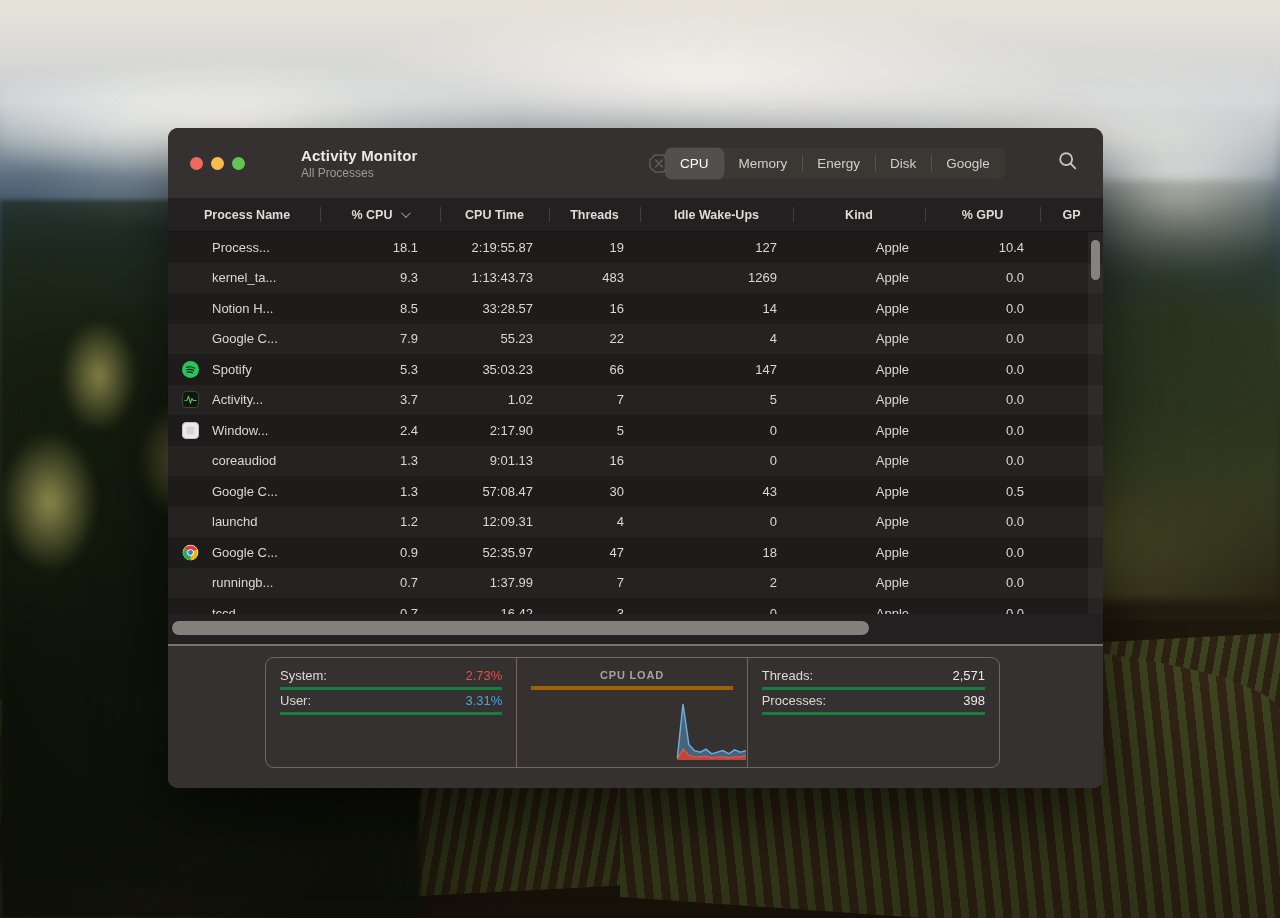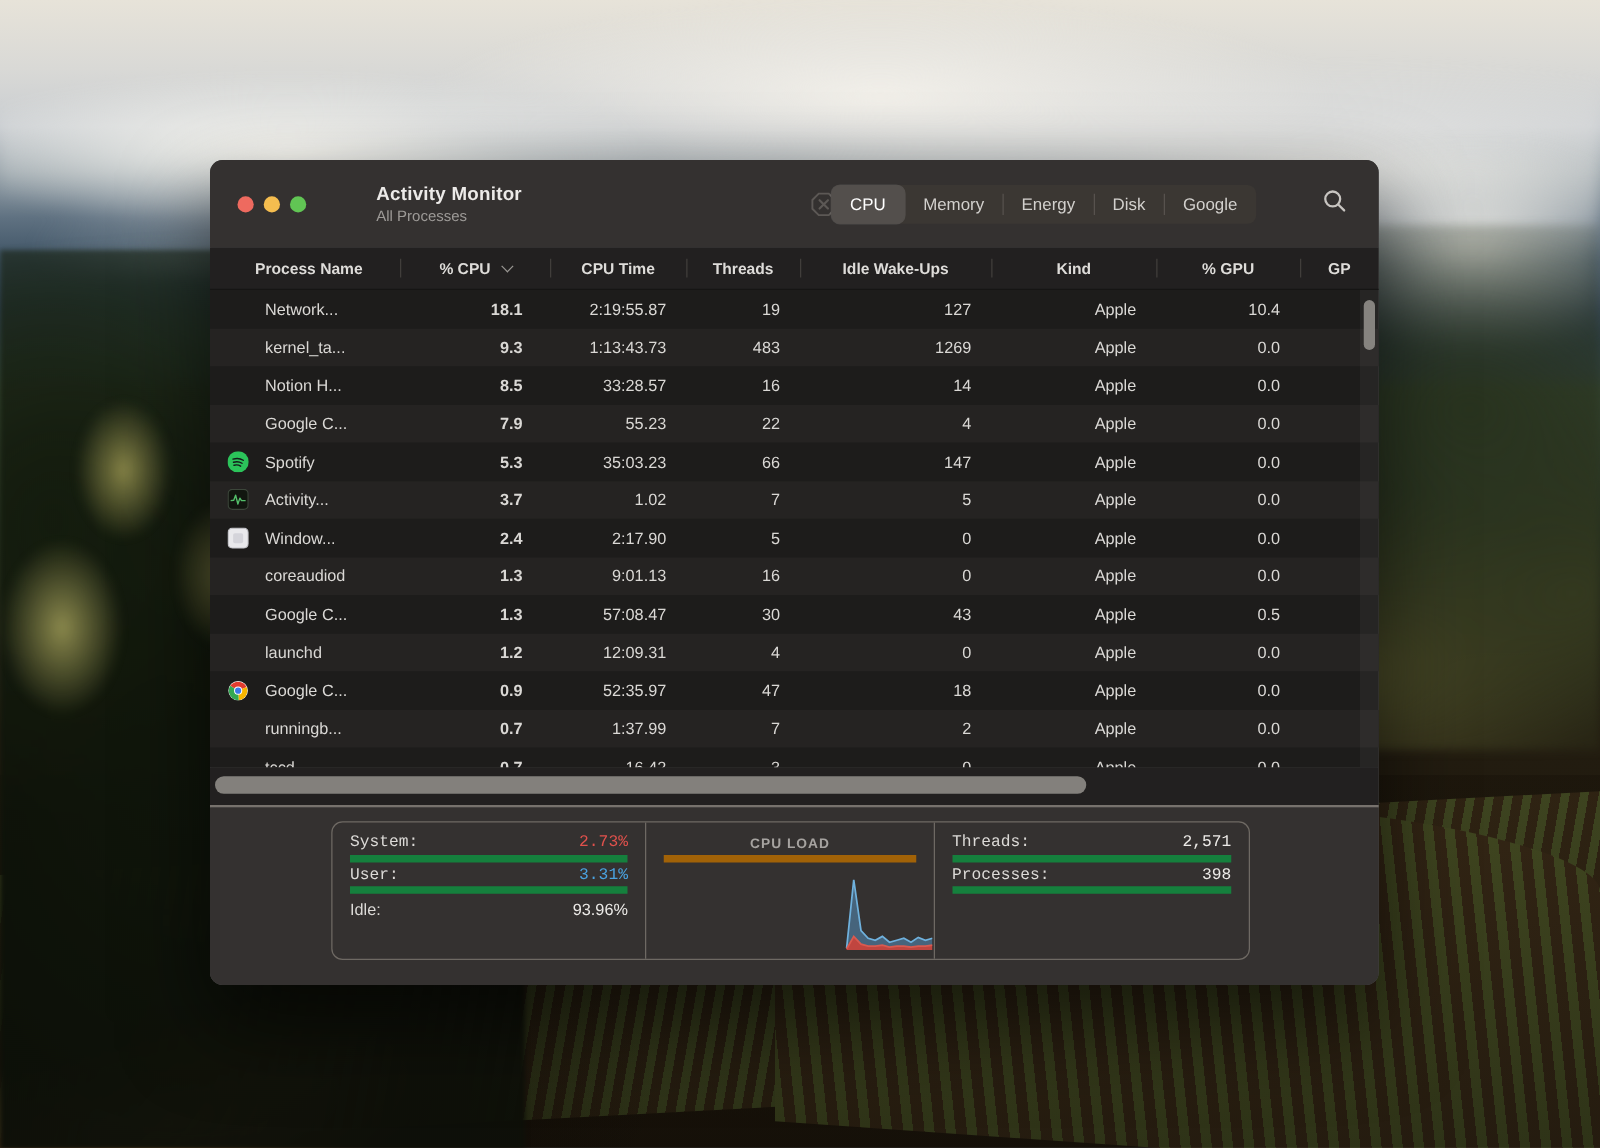--- a/index.html
+++ b/index.html
@@ -83,42 +83,42 @@
   .colheader { height:34px; background:#222020; display:flex; align-items:stretch; border-bottom:1px solid #161514; }
   .hcell { position:relative; display:flex; align-items:center; justify-content:center; color:#dedcd9; font-size:12.5px; font-weight:600; }
   .hcell:not(:first-child)::before { content:""; position:absolute; left:0; top:9px; bottom:9px; width:1px; background:#413e3b; }
   .hcell.name { justify-content:flex-start; padding-left:36px; }
   .sortchev { width:7px; height:7px; border-right:1.6px solid #9a9793; border-bottom:1.6px solid #9a9793; transform:rotate(45deg) translateY(-2px); margin-left:9px; }
   .tbody { position:relative; height:382px; overflow:hidden; background:#1d1c1b; }
   .trow { display:flex; height:30.5px; align-items:center; }
   .trow:nth-child(even) { background:#252322; }
   .cell { color:#dad8d5; font-size:13px; white-space:nowrap; overflow:hidden; }
   .cell.r { text-align:right; padding-right:16px; }
-  .cell.cpu { padding-right:22px;font-weight:bold; }
+  .cell.cpu { padding-right:22px; }
   .cell.name { display:flex; align-items:center; text-align:left; padding-left:14px; }
   .iconslot { width:30px; height:18px; display:flex; align-items:center; justify-content:flex-start; flex:none; }
   .iconslot svg { display:block; }
   .vtrack { position:absolute; right:0; top:0; width:15px; height:382px; background:rgba(255,255,255,.045); }
   .vthumb { position:absolute; right:3px; top:8px; width:9px; height:40px; border-radius:5px; background:#86837f; }
   .hscroll { height:30px; background:#222020; position:relative; }
   .hthumb { position:absolute; left:4px; top:7px; width:697px; height:14px; border-radius:7px; background:#83807c; }
   .divider { height:2px; background:#777playing26d67; background:#77726d; }
 
   
   .footer { height:142px; background:#343130; position:relative; }
   .statsbox { position:absolute; left:97px; top:11px; width:735px; height:111px; border:1px solid #6e6963; border-radius:9px; display:flex; }
   .sec { position:relative; padding:6px 0; }
   .sec.left { width:252px; border-right:1px solid #6e6963; }
   .sec.mid { width:231px; border-right:1px solid #6e6963; display:flex; flex-direction:column; }
   .sec.right { width:252px; }
   .statrow { display:flex; justify-content:space-between; align-items:center; height:25.5px; margin:0 14px; }
-  .statrow.sep { border-bottom:6px solid #15803d;font-family:Liberation Mono, monospace; }
+  .statrow.sep { border-bottom:3px solid #15803d; }
   .statlabel { color:#dcdad7; font-size:13px; }
   .statval { font-size:13px; color:#eceae7; }
-  .graph-title { color:#a6a3a0; font-size:11px; font-weight:bold; letter-spacing:.8px; text-align:center; height:25.5px; line-height:22px; margin:0 14px; border-bottom:6px solid #a16207; }
+  .graph-title { color:#a6a3a0; font-size:11px; font-weight:bold; letter-spacing:.8px; text-align:center; height:25.5px; line-height:22px; margin:0 14px; border-bottom:4px solid #a16207; }
   .graph-wrap { flex:1; position:relative; }
   .graph-wrap svg { position:absolute; left:0; bottom:1px; }
 </style>
 </head>
 <body>
 
 <div class="wallpaper">
   <div class="wp-clouds"></div>
   <div class="wp-farhills"></div>
   <div class="wp-mist-right"></div>
@@ -211,21 +211,21 @@
       </div>
       <div class="hcell" style="width: 63px;">
         <span>GP</span>
       </div>
     </div>
 
   <div class="tbody" id="tbody">
     <div class="trow">
         <div class="cell name" style="width: 152px;">
           <span class="iconslot"></span>
-          <span>Network...</span>
+          <span>Process...</span>
         </div>
         <div class="cell r cpu" style="width: 120px;">18.1</div>
         <div class="cell r" style="width: 109px;">2:19:55.87</div>
         <div class="cell r" style="width: 91px;">19</div>
         <div class="cell r" style="width: 153px;">127</div>
         <div class="cell r" style="width: 132px;">Apple</div>
         <div class="cell r" style="width: 115px;">10.4</div>
         <div class="cell r" style="width: 63px;"></div>
       </div>
       <div class="trow">
@@ -423,24 +423,20 @@
     <div class="statsbox">
       <div class="sec left" id="leftstats">
           <div class="statrow sep">
             <span class="statlabel">System:</span>
             <span class="statval" style="color: rgb(224, 81, 76);">2.73%</span>
           </div>
           <div class="statrow sep">
             <span class="statlabel">User:</span>
             <span class="statval" style="color: rgb(74, 163, 224);">3.31%</span>
           </div>
-          <div class="statrow">
-            <span class="statlabel">Idle:</span>
-            <span class="statval" style="color: rgb(236, 234, 231);">93.96%</span>
-          </div>
         </div>
       <div class="sec mid">
         <div class="graph-title">CPU LOAD</div>
         <div class="graph-wrap" id="graph">
             <svg width="229" height="78">
               <path d="M160.3 76.4L166.0 21.8L171.8 62.4L177.5 68.6L183.2 70.2L188.9 67.1L194.6 71.8L200.4 70.2L206.1 68.6L211.8 71.8L217.6 67.9L223.3 70.2L229.0 68.6L229.0 74.1L223.3 74.9L217.6 74.9L211.8 75.7L206.1 74.9L200.4 74.9L194.6 75.7L188.9 74.1L183.2 74.9L177.5 74.9L171.8 73.3L166.0 67.1L160.3 77.2Z" fill="#46647c"></path>
               <path d="M160.3 76.4L166.0 21.8L171.8 62.4L177.5 68.6L183.2 70.2L188.9 67.1L194.6 71.8L200.4 70.2L206.1 68.6L211.8 71.8L217.6 67.9L223.3 70.2L229.0 68.6" fill="none" stroke="#6fb1dd" stroke-width="1.4"></path>
               <path d="M160.3 77.2L166.0 67.1L171.8 73.3L177.5 74.9L183.2 74.9L188.9 74.1L194.6 75.7L200.4 74.9L206.1 74.9L211.8 75.7L217.6 74.9L223.3 74.9L229.0 74.1L229 78L160.3 78Z" fill="#c0453f"></path>
               <path d="M160.3 77.2L166.0 67.1L171.8 73.3L177.5 74.9L183.2 74.9L188.9 74.1L194.6 75.7L200.4 74.9L206.1 74.9L211.8 75.7L217.6 74.9L223.3 74.9L229.0 74.1" fill="none" stroke="#d95a50" stroke-width="1.4"></path>
             </svg>

